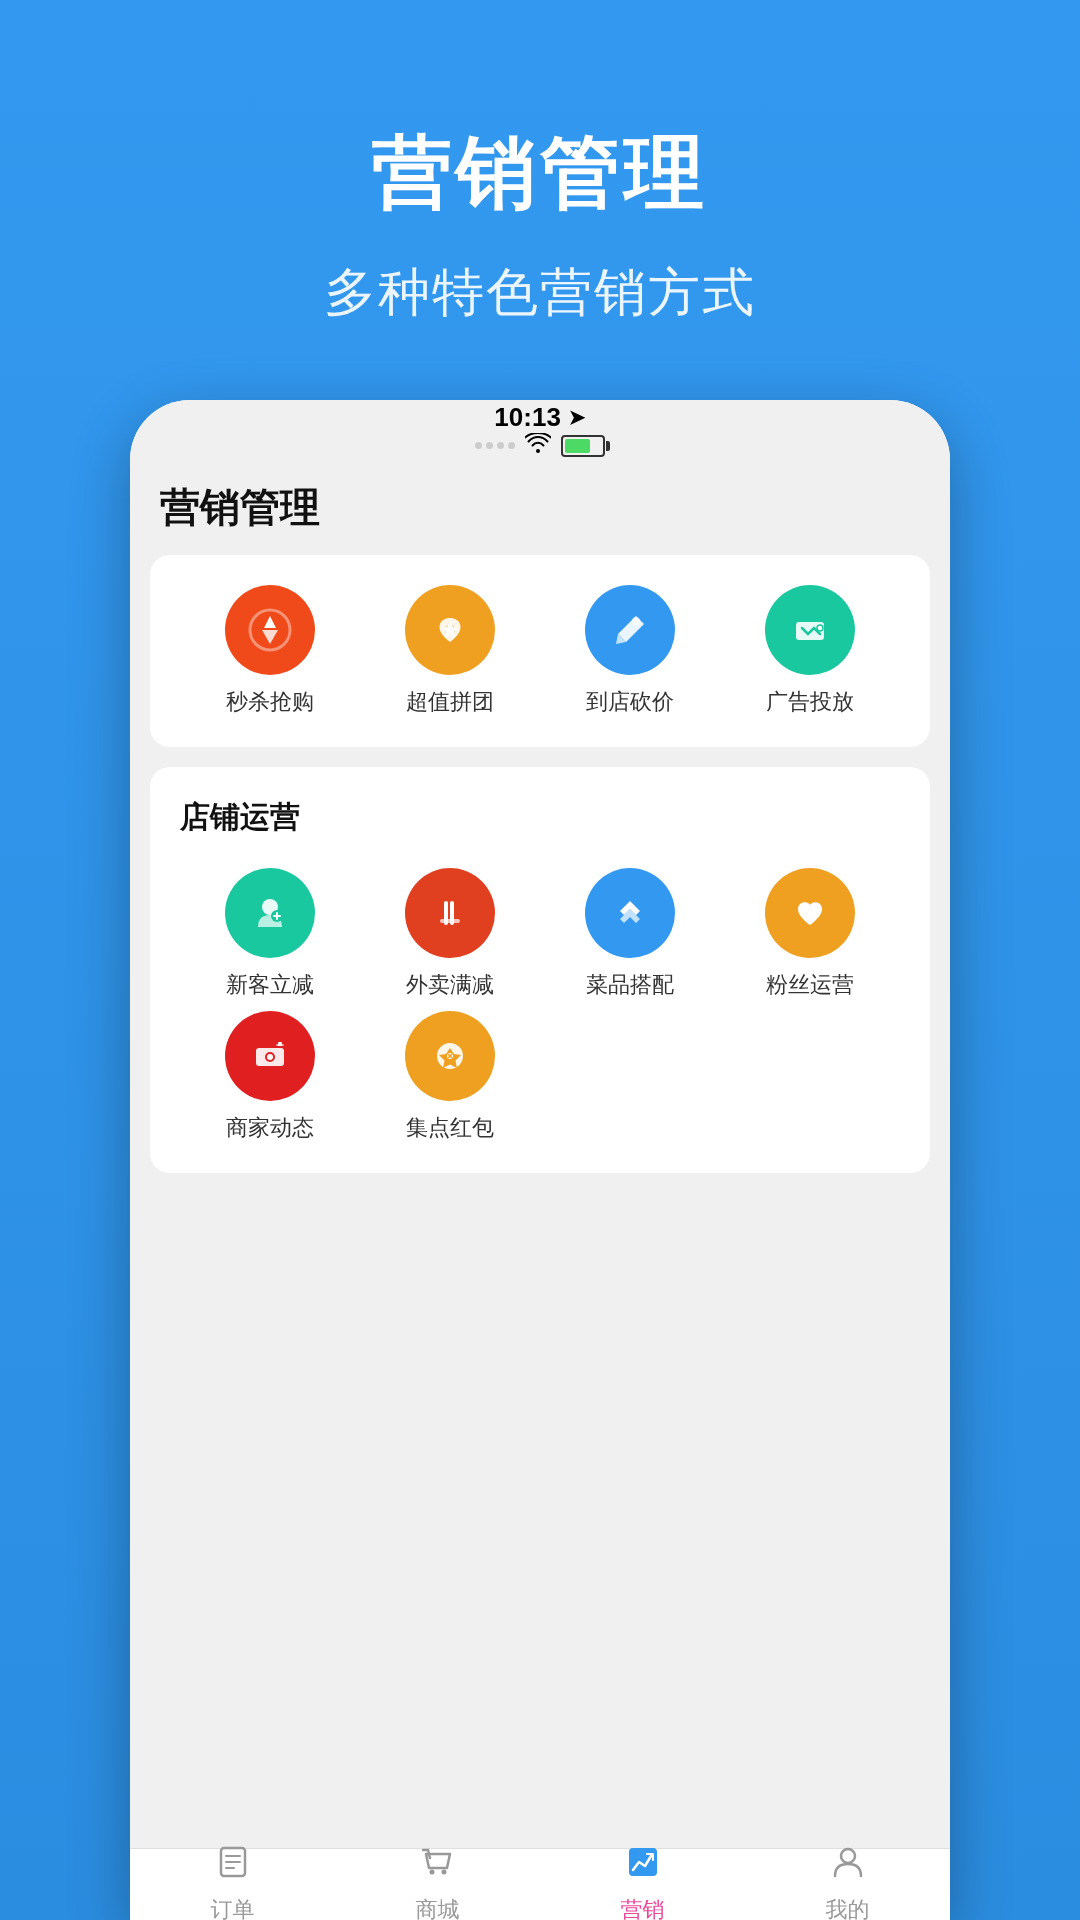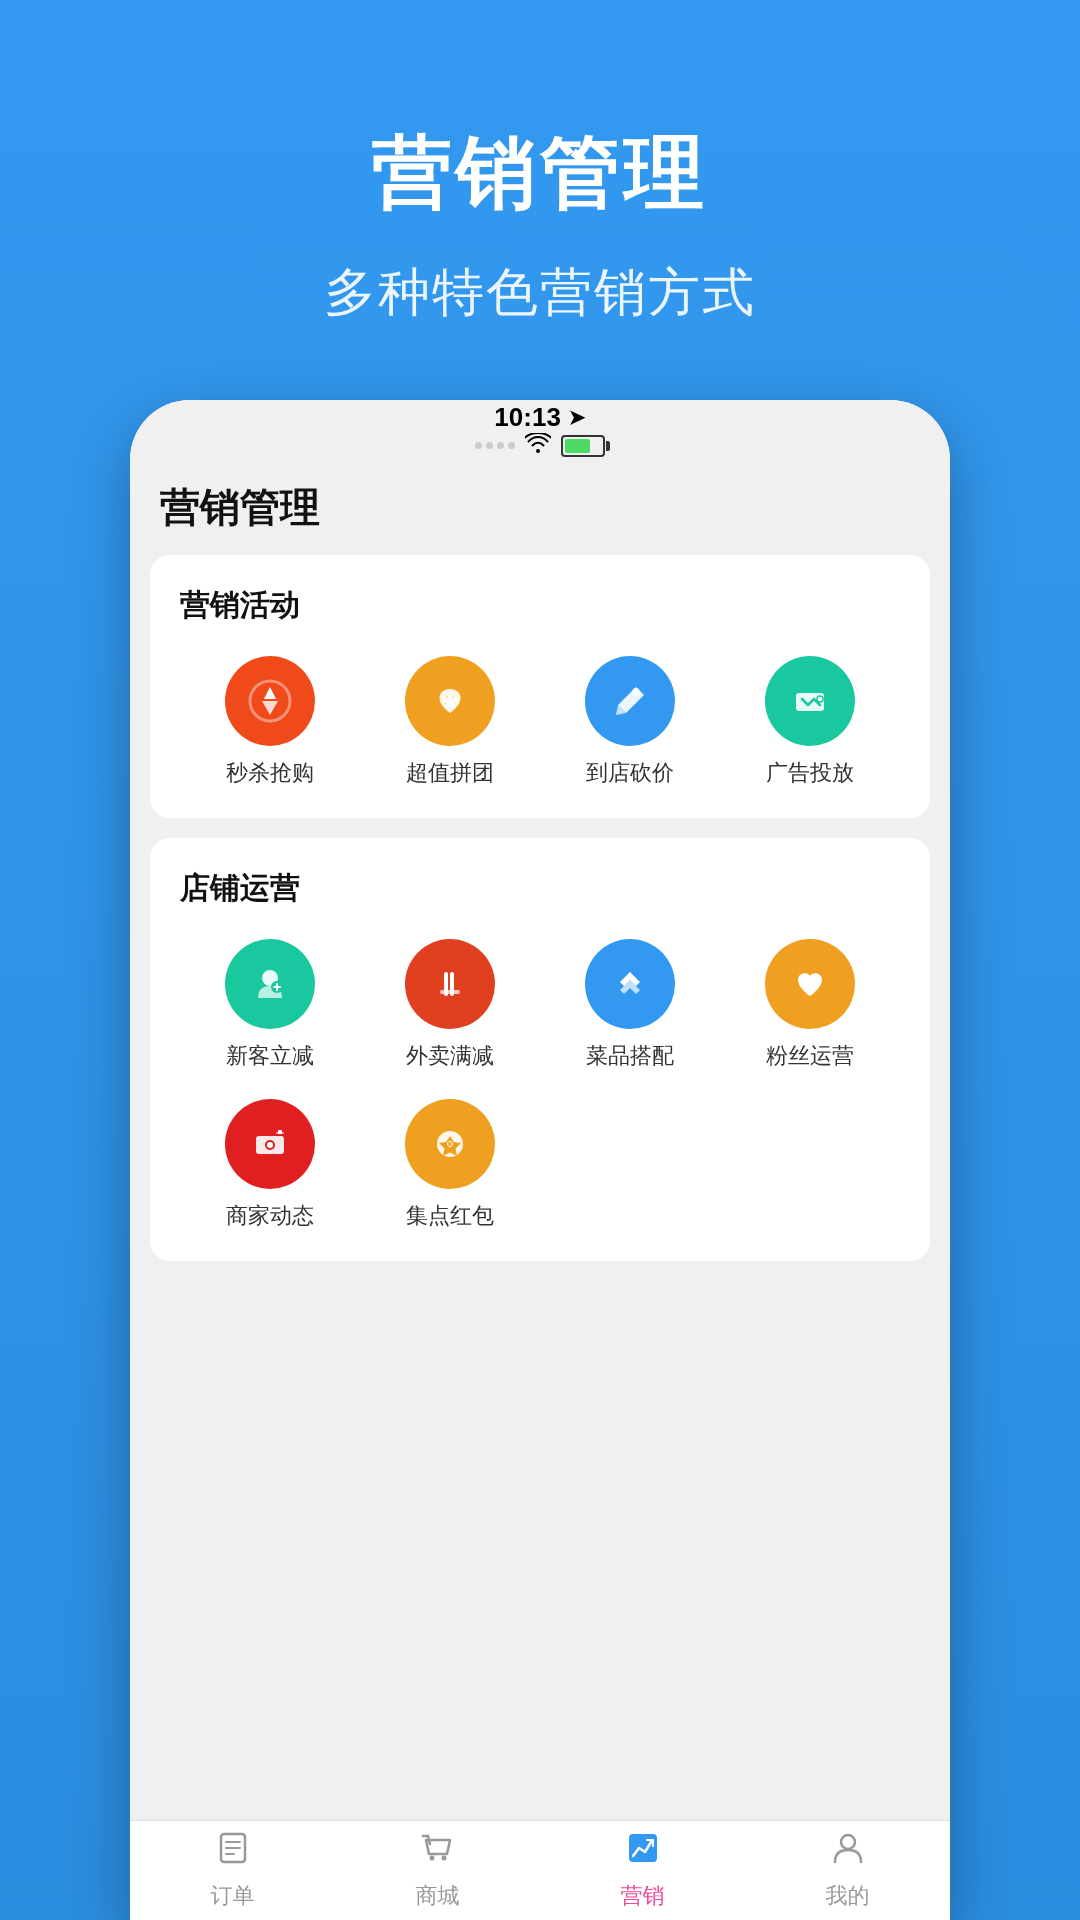--- a/index.html
+++ b/index.html
@@ -183,21 +183,21 @@
     .icon-delivery { background: #e04020; }
     .icon-dish { background: #3399f0; }
     .icon-fans { background: #f0a020; }
     .icon-merchant { background: #e02020; }
     .icon-redpacket { background: #f0a020; }
 
     
     .bottom-nav {
       position: absolute;
       bottom: 0; left: 0; right: 0;
-      height: 100px;
+      height: 72px;
       background: #fff;
       border-top: 1px solid #e0e0e0;
       display: flex;
       align-items: center;
       justify-content: space-around;
     }
 
     .nav-item {
       display: flex;
       flex-direction: column;
@@ -262,21 +262,20 @@
     </div>
   </div>
 
   <div class="app-content">
 
     <div class="page-header">
       <div class="page-title">营销管理</div>
     </div>
 
     <div class="section-card">
-      <div class="section-title">营销活动</div>
       <div class="icon-grid">
 
         <div class="icon-item">
           <div class="icon-circle icon-seckill">
             <svg width="44" height="44" viewBox="0 0 44 44" fill="none">
               <circle cx="22" cy="22" r="20" fill="none" stroke="rgba(255,255,255,0.4)" stroke-width="3"></circle>
               <path d="M22 8 L28 20 H16 L22 8Z" fill="white"></path>
               <path d="M14 22 L22 36 L30 22" fill="white" opacity="0.8"></path>
             </svg>
           </div>
@@ -315,21 +314,21 @@
           </div>
           <span class="icon-label">广告投放</span>
         </div>
 
       </div>
     </div>
 
     <div class="section-card">
       <div class="section-title">店铺运营</div>
 
-      <div class="icon-grid" style="margin-bottom: 28px;">
+      <div class="icon-grid" style="margin-bottom: 11px;">
 
         <div class="icon-item">
           <div class="icon-circle icon-newcustomer">
             <svg width="44" height="44" viewBox="0 0 44 44" fill="none">
               <circle cx="22" cy="16" r="8" fill="white" opacity="0.9"></circle>
               <path d="M10 36 C10 28 14 24 22 24 C30 24 34 28 34 36" fill="white" opacity="0.7"></path>
               <circle cx="29" cy="25" r="6" fill="#1ac8a0"></circle>
               <path d="M26 25 H32 M29 22 V28" stroke="white" stroke-width="2" stroke-linecap="round"></path>
             </svg>
           </div>

